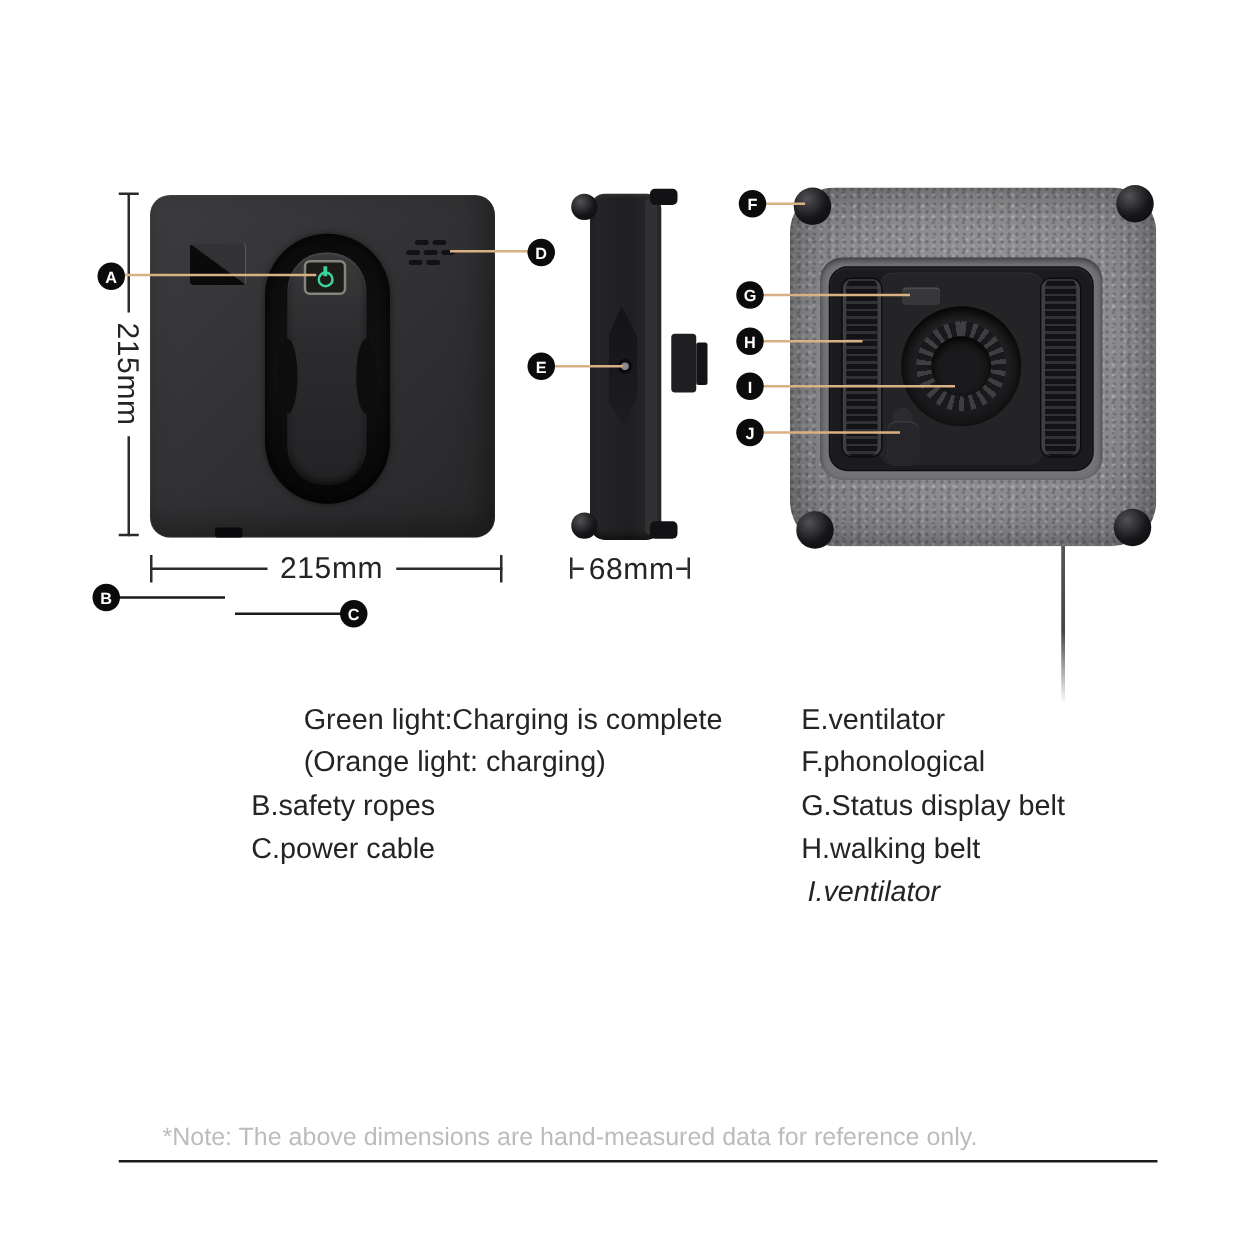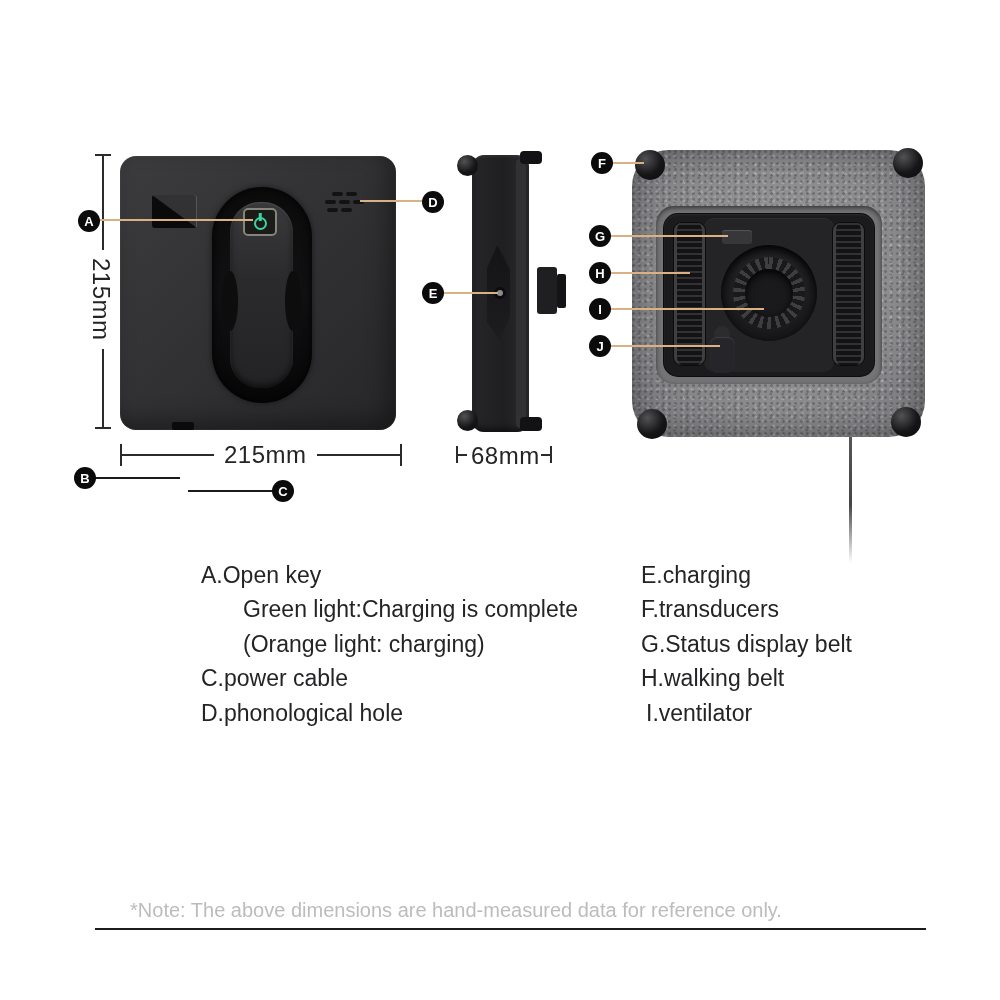--- a/index.html
+++ b/index.html
@@ -101,21 +101,21 @@
   .dimline { background:var(--dim,#2b2b2b); z-index:4; }
   .dim-label { font-size:24px; color:var(--ink,#222); background:#fff; z-index:5;
     letter-spacing:.5px; }
   .dim-label.vert { writing-mode:vertical-rl; padding:8px 1px; }
   .dim-label.horiz { padding:0 10px; }
 
   
   .legend-col { position:absolute; color:var(--ink,#222); font-size:23px; z-index:3; }
   .legend-row { height:34.5px; display:flex; align-items:center; white-space:pre; }
   .legend-row.indent { padding-left:42px; }
-  .legend-row.indent-sm { padding-left:5px; }
+  .legend-row.indent-sm { padding-left:5px;font-style:italic; }
 
   .note { position:absolute; left:0; top:899px; width:912px; text-align:center;
     font-size:20px; color:var(--note,#bcbcbc); }
   .bottom-rule { background:#1c1c1c; }
 </style>
 </head>
 <body>
 
 <div class="stage">
 
@@ -210,29 +210,28 @@
   <div class="abs badge" style="left:272px;top:480px;">C</div>
   <div class="abs badge" style="left:422px;top:191px;">D</div>
   <div class="abs badge" style="left:422px;top:282px;">E</div>
   <div class="abs badge" style="left:591px;top:152px;">F</div>
   <div class="abs badge" style="left:589px;top:225px;">G</div>
   <div class="abs badge" style="left:589px;top:262px;">H</div>
   <div class="abs badge" style="left:589px;top:298px;">I</div>
   <div class="abs badge" style="left:589px;top:335px;">J</div>
 
   <div class="legend-col" style="left:201px;top:558px;">
-    <div class="legend-row">A.Open key</div>
     <div class="legend-row indent">Green light:Charging is complete</div>
     <div class="legend-row indent">(Orange light: charging)</div>
+    <div class="legend-row">B.safety ropes</div>
     <div class="legend-row">C.power cable</div>
-    <div class="legend-row">D.phonological hole</div>
   </div>
   <div class="legend-col" style="left:641px;top:558px;">
-    <div class="legend-row">E.charging</div>
-    <div class="legend-row">F.transducers</div>
+    <div class="legend-row">E.ventilator</div>
+    <div class="legend-row">F.phonological</div>
     <div class="legend-row">G.Status display belt</div>
     <div class="legend-row">H.walking belt</div>
     <div class="legend-row indent-sm">I.ventilator</div>
   </div>
 
   <div class="note">*Note: The above dimensions are hand-measured data for reference only.</div>
   <div class="abs bottom-rule" style="left:95px;top:928px;width:831px;height:2px;"></div>
 
 </div>
 

